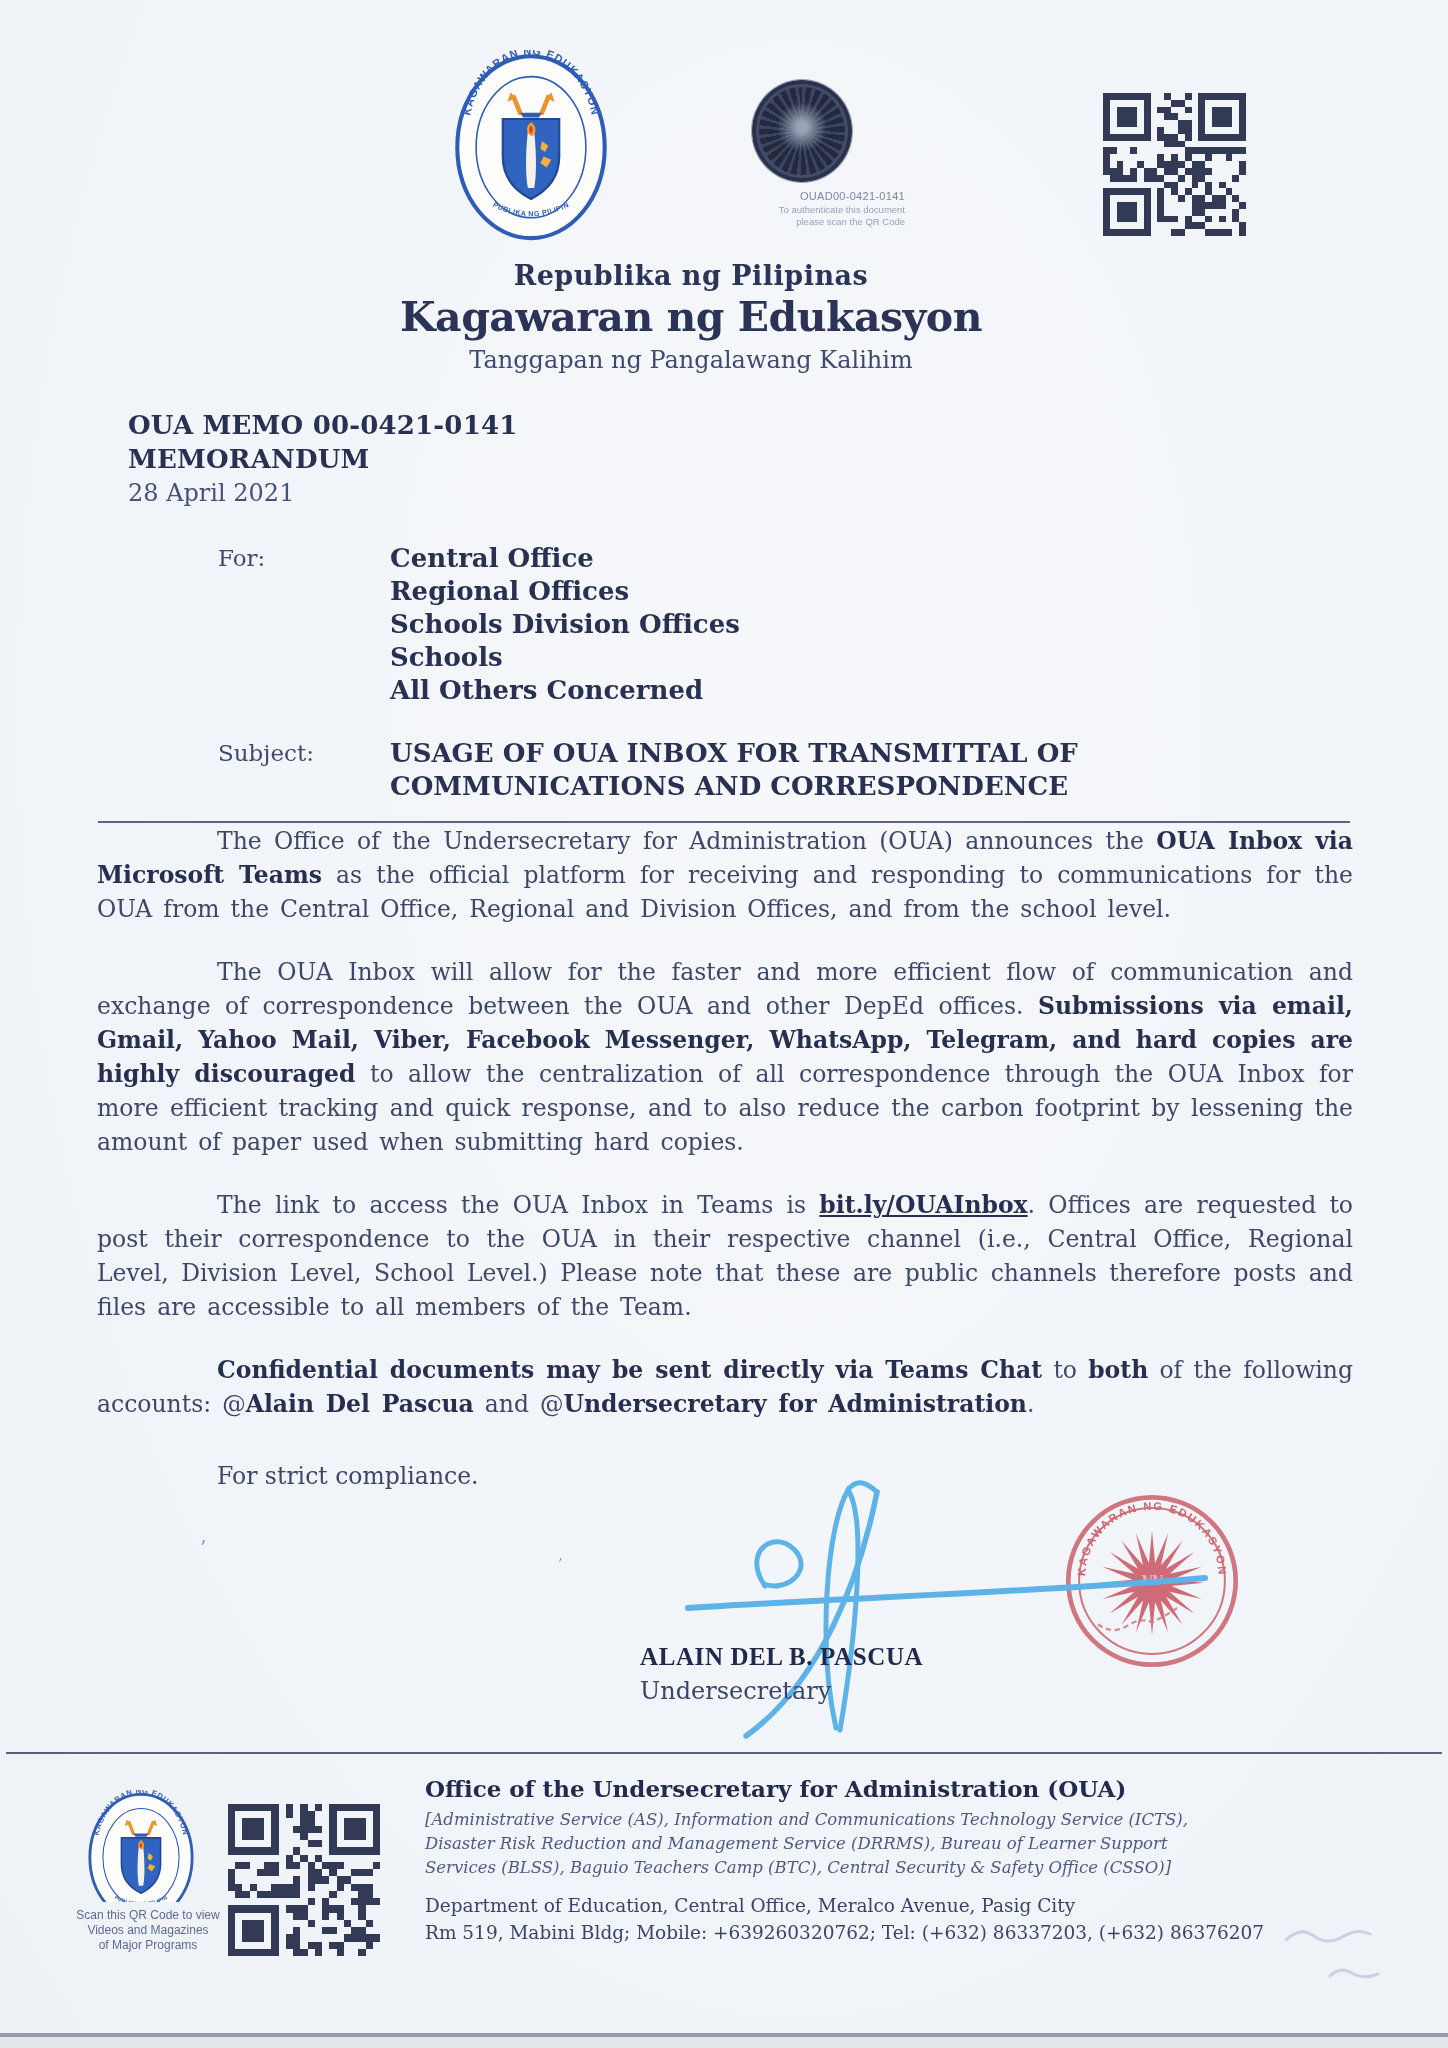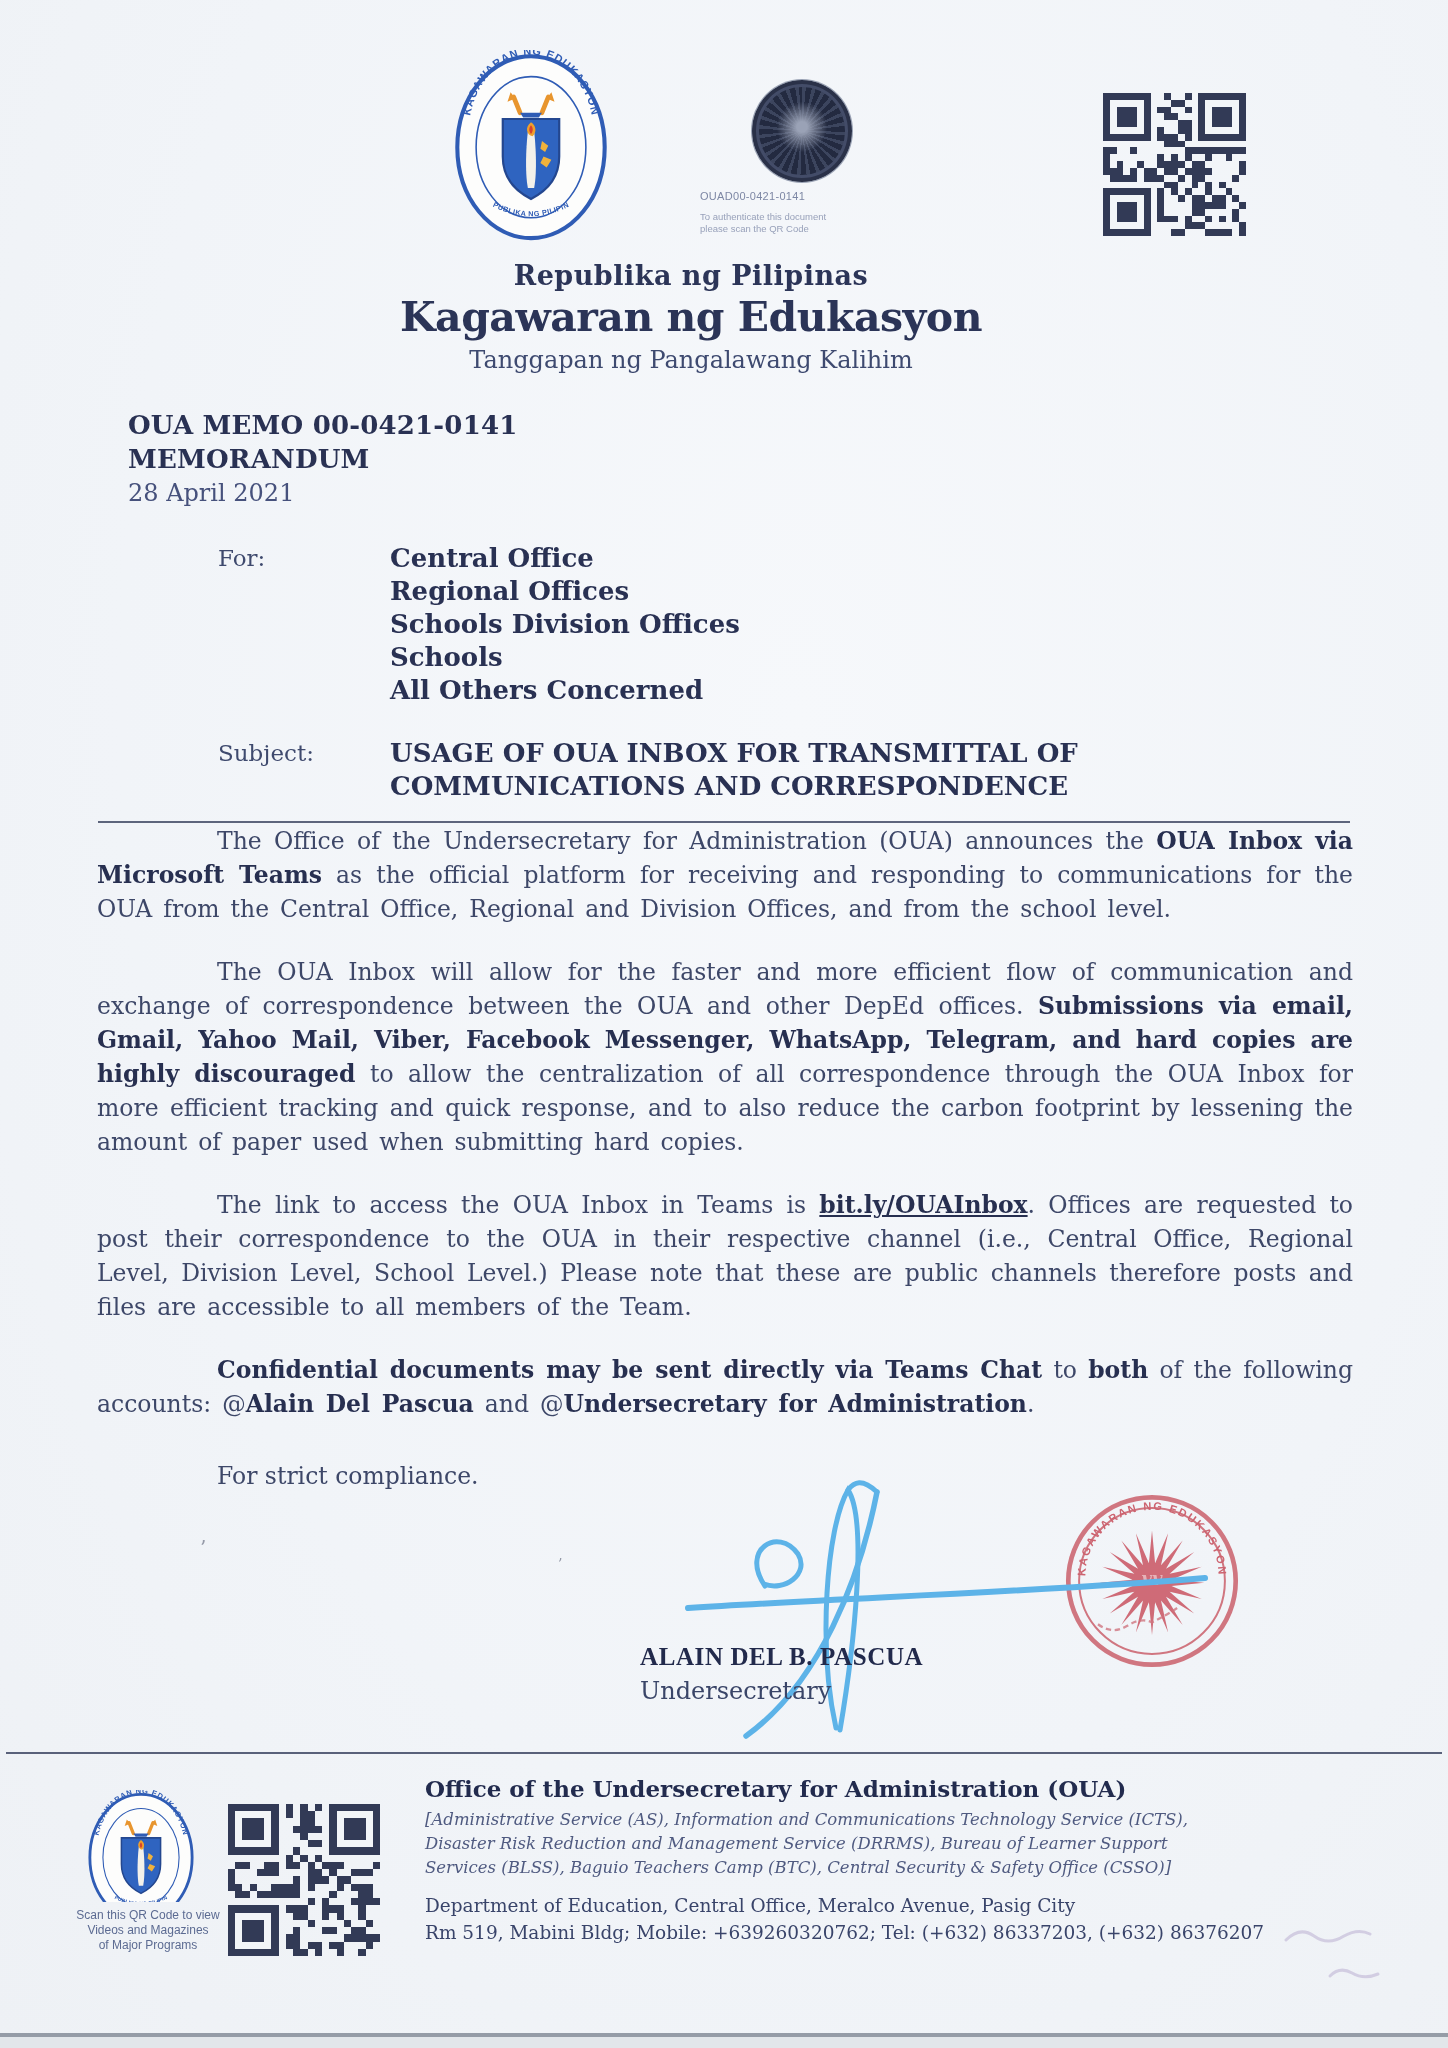--- a/index.html
+++ b/index.html
@@ -11,23 +11,23 @@
   .hdr-text{left:0;top:260px;width:1382px;text-align:center;}
   .republic{font:700 27px/32px "DejaVu Serif",serif;color:#2c3558;letter-spacing:.5px;}
   .department{font:700 41px/50px "DejaVu Serif",serif;color:#2b3457;letter-spacing:-.5px;}
   .office{font:400 24px/32px "DejaVu Serif",serif;color:#3e4a70;margin-top:2px;}
 
   .auth-seal{left:752px;top:80px;width:100px;height:102px;border-radius:50%;
      background:
        radial-gradient(circle at 50% 46%, #9aa2b6 0 7%, rgba(150,158,176,0) 34%),
        repeating-conic-gradient(#3c455e 0deg 5deg, #232a40 5deg 13deg);
      box-shadow:inset 0 0 0 4px #2a3148, inset 0 0 0 7px #434c68, 0 0 0 1px #9aa3b5;}
-  .auth-cap{left:700px;top:190px;width:205px;text-align:left;font-family:"Liberation Sans",sans-serif;}
+  .auth-cap{left:700px;top:190px;width:205px;text-align:right;font-family:"Liberation Sans",sans-serif;}
   .auth-code{font-size:11px;color:#7d87a4;letter-spacing:.3px;}
-  .auth-note{font-size:9.5px;line-height:12px;color:#98a1ba;margin-top:9px;}
+  .auth-note{font-size:9.5px;line-height:12px;color:#98a1ba;margin-top:2px;}
 
   .qr{color:#323a56;}
   .qr-top{left:1103px;top:93px;width:143px;height:143px;}
   .qr svg{display:block;}
 
   
   .memo-block{left:128px;top:408px;}
   .memo-number,.memo-type{font:700 26px/34px "DejaVu Serif",serif;color:#293153;letter-spacing:.2px;}
   .memo-date{font:400 24px/34px "DejaVu Serif",serif;color:#46517c;}
 

